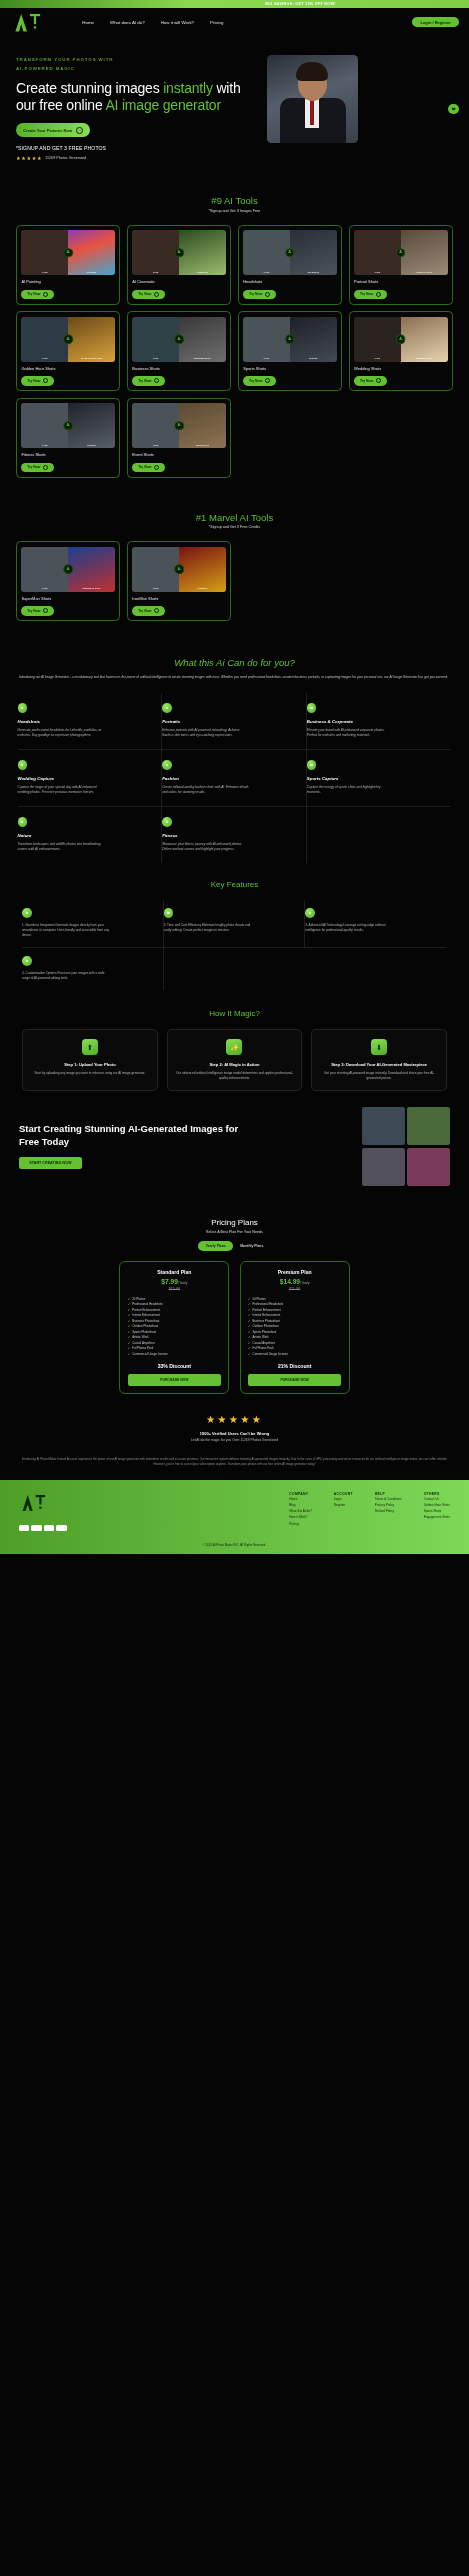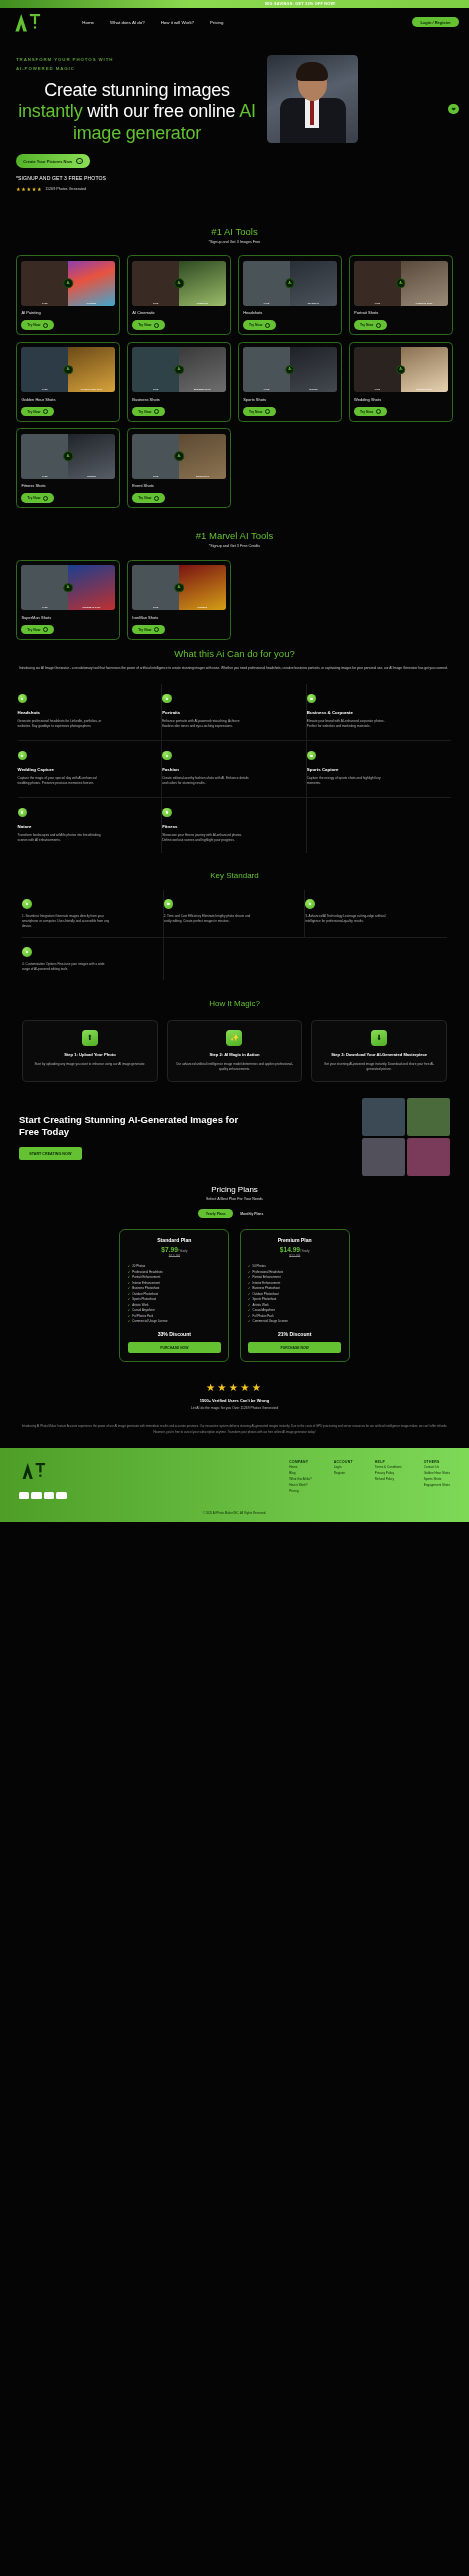--- a/index.html
+++ b/index.html
@@ -23,21 +23,21 @@
   .logo svg{width:32px;height:22px;}
   .nav-links{display:flex;gap:16px;margin-left:38px;}
   .nav-links a{font-size:4.4px;color:#e6e6e6;text-decoration:none;}
   .login-btn{margin-left:auto;background:#63c132;border-radius:7.3px;
     padding:2.9px 8px;font-size:4px;color:#0b2b05;font-weight:bold;border:none;}
 
   
   .hero{display:flex;padding:19px 16px 0 16px;position:relative;}
   .hero-left{width:242px;}
   .kicker{font-size:4.4px;letter-spacing:0.9px;color:#5f9e3d;font-weight:bold;line-height:2.1;}
-  .hero h1{font-size:18px;line-height:1.18;font-weight:400;margin-top:6.6px;letter-spacing:-0.2px;text-align:center;}
+  .hero h1{font-size:14px;line-height:1.18;font-weight:400;margin-top:6.6px;letter-spacing:-0.2px;}
   .cta{margin-top:10.3px;display:inline-flex;align-items:center;gap:4.4px;
     background:linear-gradient(90deg,#55b32a,#8ade55);border-radius:8.8px;
     padding:3.7px 7.3px;font-size:4px;color:#0d2b06;font-weight:bold;border:none;}
   .cta .arrow{width:6.6px;height:6.6px;border:0.7px solid #0d2b06;border-radius:50%;
     display:inline-flex;align-items:center;justify-content:center;font-size:3.7px;}
   .signup-note{margin-top:7.3px;font-size:5.1px;letter-spacing:0.1px;}
   .stars-row{display:flex;align-items:center;gap:2.9px;margin-top:4.4px;}
   .stars{color:#f4c623;font-size:5.1px;letter-spacing:0.7px;}
   .gen-count{font-size:3.7px;color:#cfcfcf;}
   .hero-img{width:91px;height:88px;border-radius:4.4px;margin-left:8.8px;
@@ -191,21 +191,21 @@
     <div class="body"></div>
     <div class="shirt"></div>
     <div class="tie"></div>
     <div class="head"></div>
     <div class="hair"></div>
   </div>
 </div>
 <div class="float-badge">❤</div>
 
 <div style="margin-top:34px;">
-  <div class="sec-title">#1 AI Tools</div>
+  <div class="sec-title">#9 AI Tools</div>
   <div class="sec-sub">*Signup and Get 3 Images Free</div>
   <div class="tools" id="tools-grid">
       <div class="tool-card">
     <div class="tool-thumb">
       <div class="half" style="background:#3a2a24">
         <div class="lbl">FACE</div>
       </div>
       <div class="half" style="background:linear-gradient(160deg,#8a3fb0,#e8533f 40%,#3fa8d0)">
         <div class="lbl">PAINTING</div>
       </div>
@@ -357,21 +357,21 @@
     </div>
     <div class="tool-name">Event Shots</div>
     <button class="try-btn">
       <span>Try Now</span>
       <span class="ar">→</span>
     </button>
   </div>
     </div>
 </div>
 
-<div style="margin-top:22px;">
+<div style="margin-top:34px;">
   <div class="sec-title">#1 Marvel AI Tools</div>
   <div class="sec-sub">*Signup and Get 3 Free Credits</div>
   <div class="tools" id="marvel-grid">
       <div class="tool-card">
     <div class="tool-thumb">
       <div class="half" style="background:#4a5358">
         <div class="lbl">FACE</div>
       </div>
       <div class="half" style="background:linear-gradient(160deg,#1b3f8f,#c03030)">
         <div class="lbl">SUPERMAN SHOT</div>
@@ -396,21 +396,21 @@
     </div>
     <div class="tool-name">IronMan Shots</div>
     <button class="try-btn">
       <span>Try Now</span>
       <span class="ar">→</span>
     </button>
   </div>
     </div>
 </div>
 
-<div style="margin-top:8px;">
+<div style="margin-top:36px;font-style:italic;">
   <div class="sec-title">What this Ai Can do for you?</div>
   <p style="font-size:3.2px;line-height:1.85;color:#c9c9c9;padding:0 19px;margin-top:7.3px;text-align:justify;">Introducing our AI Image Generator - a revolutionary tool that harnesses the power of artificial intelligence to create stunning images with ease. Whether you need professional headshots, creative business portraits, or captivating images for your personal use, our AI Image Generator has got you covered.</p>
   <div class="cap-grid" id="cap-grid">
       <div class="cap">
      <div class="cap-icon">
           <i></i>
         </div>
      <h4>Headshots</h4>
      <p>Generate professional headshots for LinkedIn, portfolios, or websites. Say goodbye to expensive photographers.</p>
    </div>
@@ -460,21 +460,21 @@
      <div class="cap-icon">
           <i></i>
         </div>
      <h4>Fitness</h4>
      <p>Showcase your fitness journey with AI-enhanced photos. Define workout scenes and highlight your progress.</p>
    </div>
     </div>
 </div>
 
 <div style="margin-top:17.6px;">
-  <div class="sec-title-sm">Key Standard</div>
+  <div class="sec-title-sm">Key Features</div>
   <div class="kf-grid" id="kf-grid">
       <div class="kf">
      <div class="cap-icon">
           <i></i>
         </div>
      <p>1. Seamless Integration Generate images directly from your smartphone or computer. User-friendly and accessible from any device.</p>
    </div>
       <div class="kf">
      <div class="cap-icon">
           <i></i>
@@ -523,21 +523,21 @@
     <button class="start-btn">START CREATING NOW</button>
   </div>
   <div class="start-grid" id="start-grid">
       <div style="background:#3c4a55"></div>
       <div style="background:#4a6a3c"></div>
       <div style="background:#52505a"></div>
       <div style="background:#7a3b5a"></div>
     </div>
 </div>
 
-<div style="margin-top:9px;">
+<div style="margin-top:32px;">
   <div class="sec-title-sm" style="color:#fff;">Pricing Plans</div>
   <div class="sec-sub">Select A Best Plan For Your Needs</div>
   <div class="toggle-wrap">
     <button class="toggle">Yearly Plans</button>
     <button class="toggle off">Monthly Plans</button>
   </div>
   <div class="plans" id="plans">
       <div class="plan">
      <h4>Standard Plan</h4>
      <div class="price"><span>$7.99</span><small>/ Yearly</small></div>

